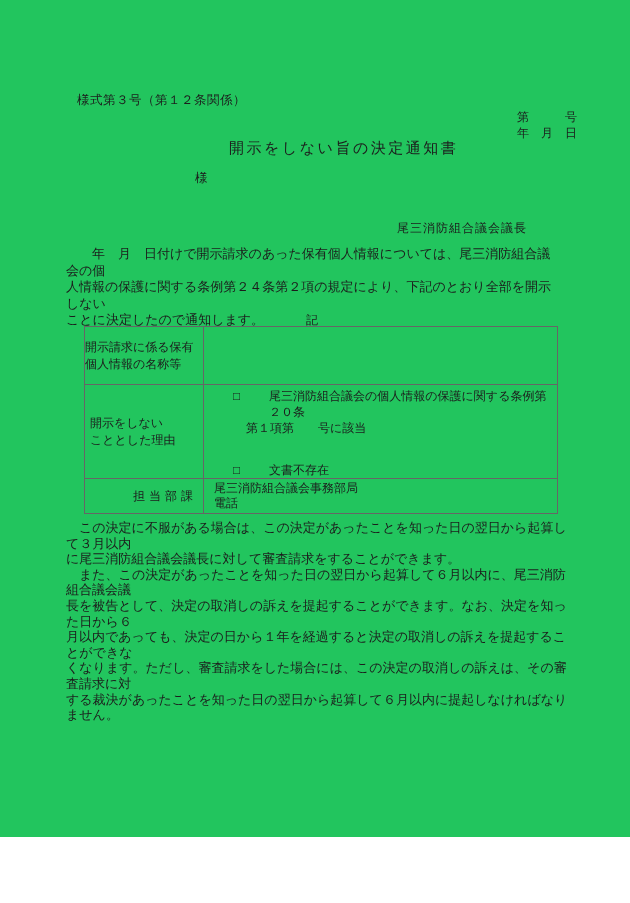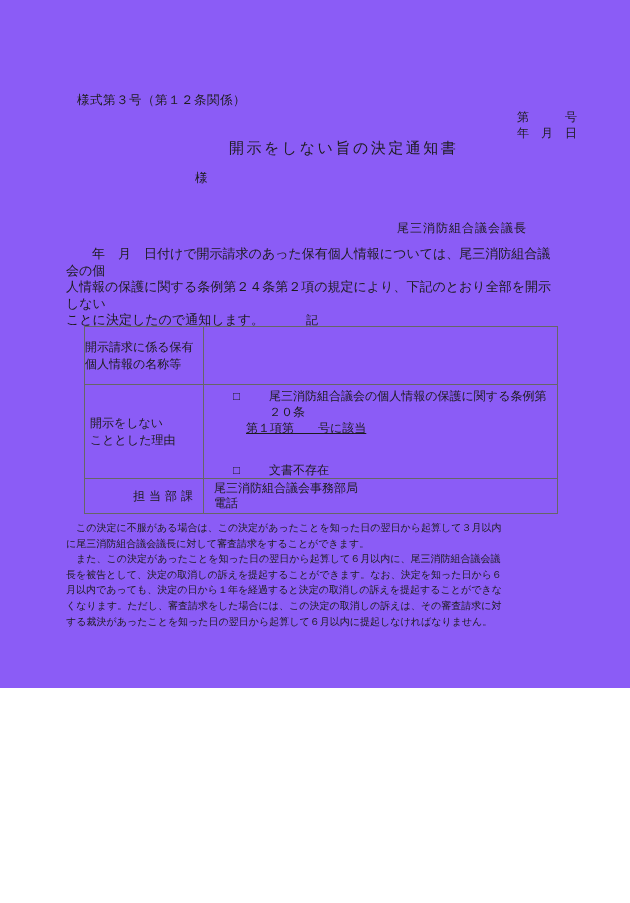--- a/index.html
+++ b/index.html
@@ -1,19 +1,19 @@
 <!DOCTYPE html>
 <html><head>
 <meta charset="utf-8">
 <style>
   html,body{margin:0;padding:0;background:#fff;}
   .page{
     position:relative;
-    width:630px;height:688px;
-    background:#8b5cf6;
+    width:630px;height:837px;
+    background:#22c55e;
     font-family:"Liberation Serif","DejaVu Serif",serif;
     color:#1c1c1c;
     overflow:hidden;
   }
   .abs{position:absolute;}
   .form-number{left:77px;top:92px;font-size:12.5px;letter-spacing:0.5px;}
   .number-block{left:483px;top:109px;font-size:12px;line-height:16px;margin-left:34px;}
   .doc-title{left:229px;top:139px;font-size:15px;letter-spacing:2.5px;}
   .addressee{left:195px;top:170px;font-size:12.5px;}
   .sender{left:397px;top:220px;font-size:12px;letter-spacing:1px;}
@@ -24,24 +24,24 @@
   td{border:1px solid #666;font-size:12px;vertical-align:middle;padding:0;}
   col.c1{width:119px;} col.c2{width:354px;}
   tr.r1{height:58px;} tr.r2{height:90px;} tr.r3{height:35px;}
   td.lbl{line-height:16.5px;padding-left:42px;}
   tr.r1 td.lbl{padding-left:0;}
   tr.r2 td.lbl{padding-left:5px;}
   tr.r3 td.lbl{text-align:center;letter-spacing:4px;}
   td.val-top{vertical-align:top;padding:3px 4px 0 29px;line-height:16px;}
   .option{display:flex;align-items:flex-start;}
   .cb{display:inline-block;width:36px;flex:0 0 36px;}
-  .option-cont{margin-left:13px;text-decoration:underline;}
+  .option-cont{margin-left:13px;}
   .option.second{margin-top:26px;}
   td.val-mid{padding:2px 4px 2px 10px;line-height:15px;vertical-align:middle;}
-  .footer-par{left:66px;top:520px;width:510px;font-size:10px;line-height:15.6px;}
+  .footer-par{left:66px;top:520px;width:510px;font-size:13px;line-height:15.6px;}
 </style>
 </head>
 <body>
 
 <div class="page">
 
   <div class="abs form-number">様式第３号（第１２条関係）</div>
 
   <div class="abs number-block">
     <div>第　　　号</div>

